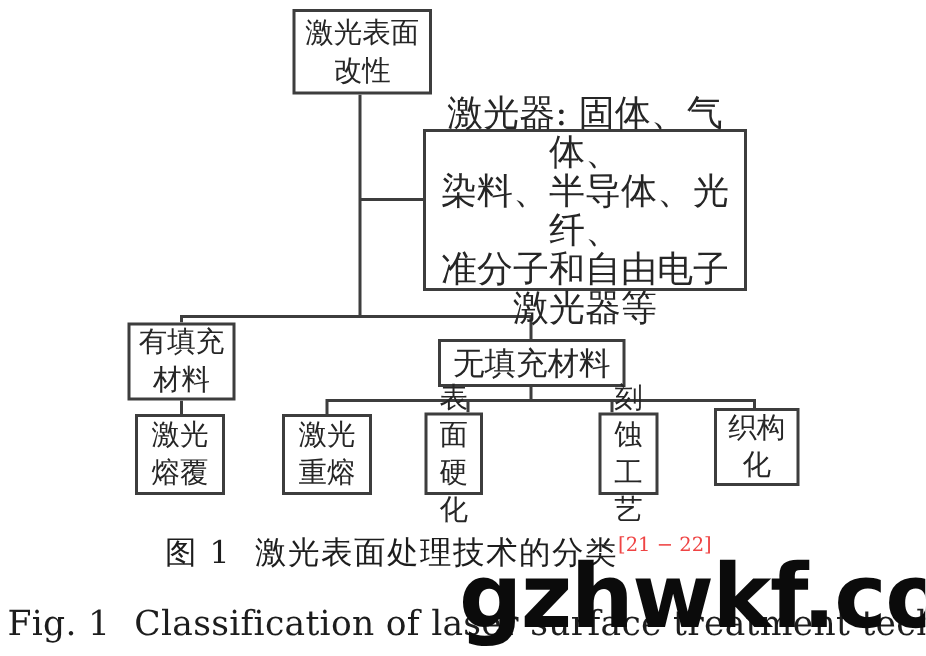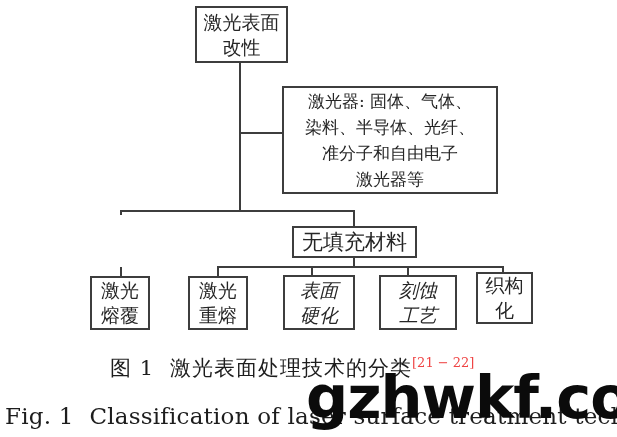--- a/index.html
+++ b/index.html
@@ -54,21 +54,21 @@
     left:306px;top:368px;
     font-family:"DejaVu Sans","Liberation Sans",sans-serif;
     font-weight:700;
     font-size:59px;
     line-height:1;
     color:#0b0b0b;
     letter-spacing:-1px;
     z-index:10;
   }
   .fs19{font-size:19px;line-height:25px;}
-  .fs20{font-size:17px;line-height:26px;}
+  .fs20{font-size:24px;line-height:26px;}
   .fs21{font-size:21px;line-height:28px;}
 </style>
 </head>
 <body>
 
 <div id="figure">
 
   <div class="line" style="left: 239px; top: 63px; width: 2px; height: 147px; background: rgb(61, 61, 61);"></div>
   <div class="line" style="left: 240px; top: 132px; width: 42px; height: 2px; background: rgb(61, 61, 61);"></div>
   <div class="line" style="left: 120px; top: 210px; width: 235px; height: 2px; background: rgb(61, 61, 61);"></div>
@@ -87,41 +87,45 @@
 改性</span>
   </div>
 
   <div class="node fs20" style="left:282px;top:86px;width:216px;height:108px;">
     <span>激光器: 固体、气体、
 染料、半导体、光纤、
 准分子和自由电子
 激光器等</span>
   </div>
 
+  <div class="node fs19" style="left:85px;top:215px;width:72px;height:52px;">
+    <span>有填充
+材料</span>
+  </div>
 
   <div class="node fs21" style="left:292px;top:226px;width:125px;height:32px;">
     <span>无填充材料</span>
   </div>
 
   <div class="node fs19" style="left:90px;top:276px;width:60px;height:54px;">
     <span>激光
 熔覆</span>
   </div>
 
   <div class="node fs19" style="left:188px;top:276px;width:60px;height:54px;">
     <span>激光
 重熔</span>
   </div>
 
-  <div class="node fs19" style="left:283px;top:275px;width:72px;height:55px;font-style:italic;">
+  <div class="node fs19" style="left:283px;top:275px;width:39px;height:55px;">
     <span>表面
 硬化</span>
   </div>
 
-  <div class="node fs19" style="left:379px;top:275px;width:78px;height:55px;font-style:italic;">
+  <div class="node fs19" style="left:399px;top:275px;width:40px;height:55px;">
     <span>刻蚀
 工艺</span>
   </div>
 
   <div class="node fs19" style="left:476px;top:272px;width:57px;height:52px;">
     <span>织构
 化</span>
   </div>
 
   <div class="caption" id="caption-zh">

